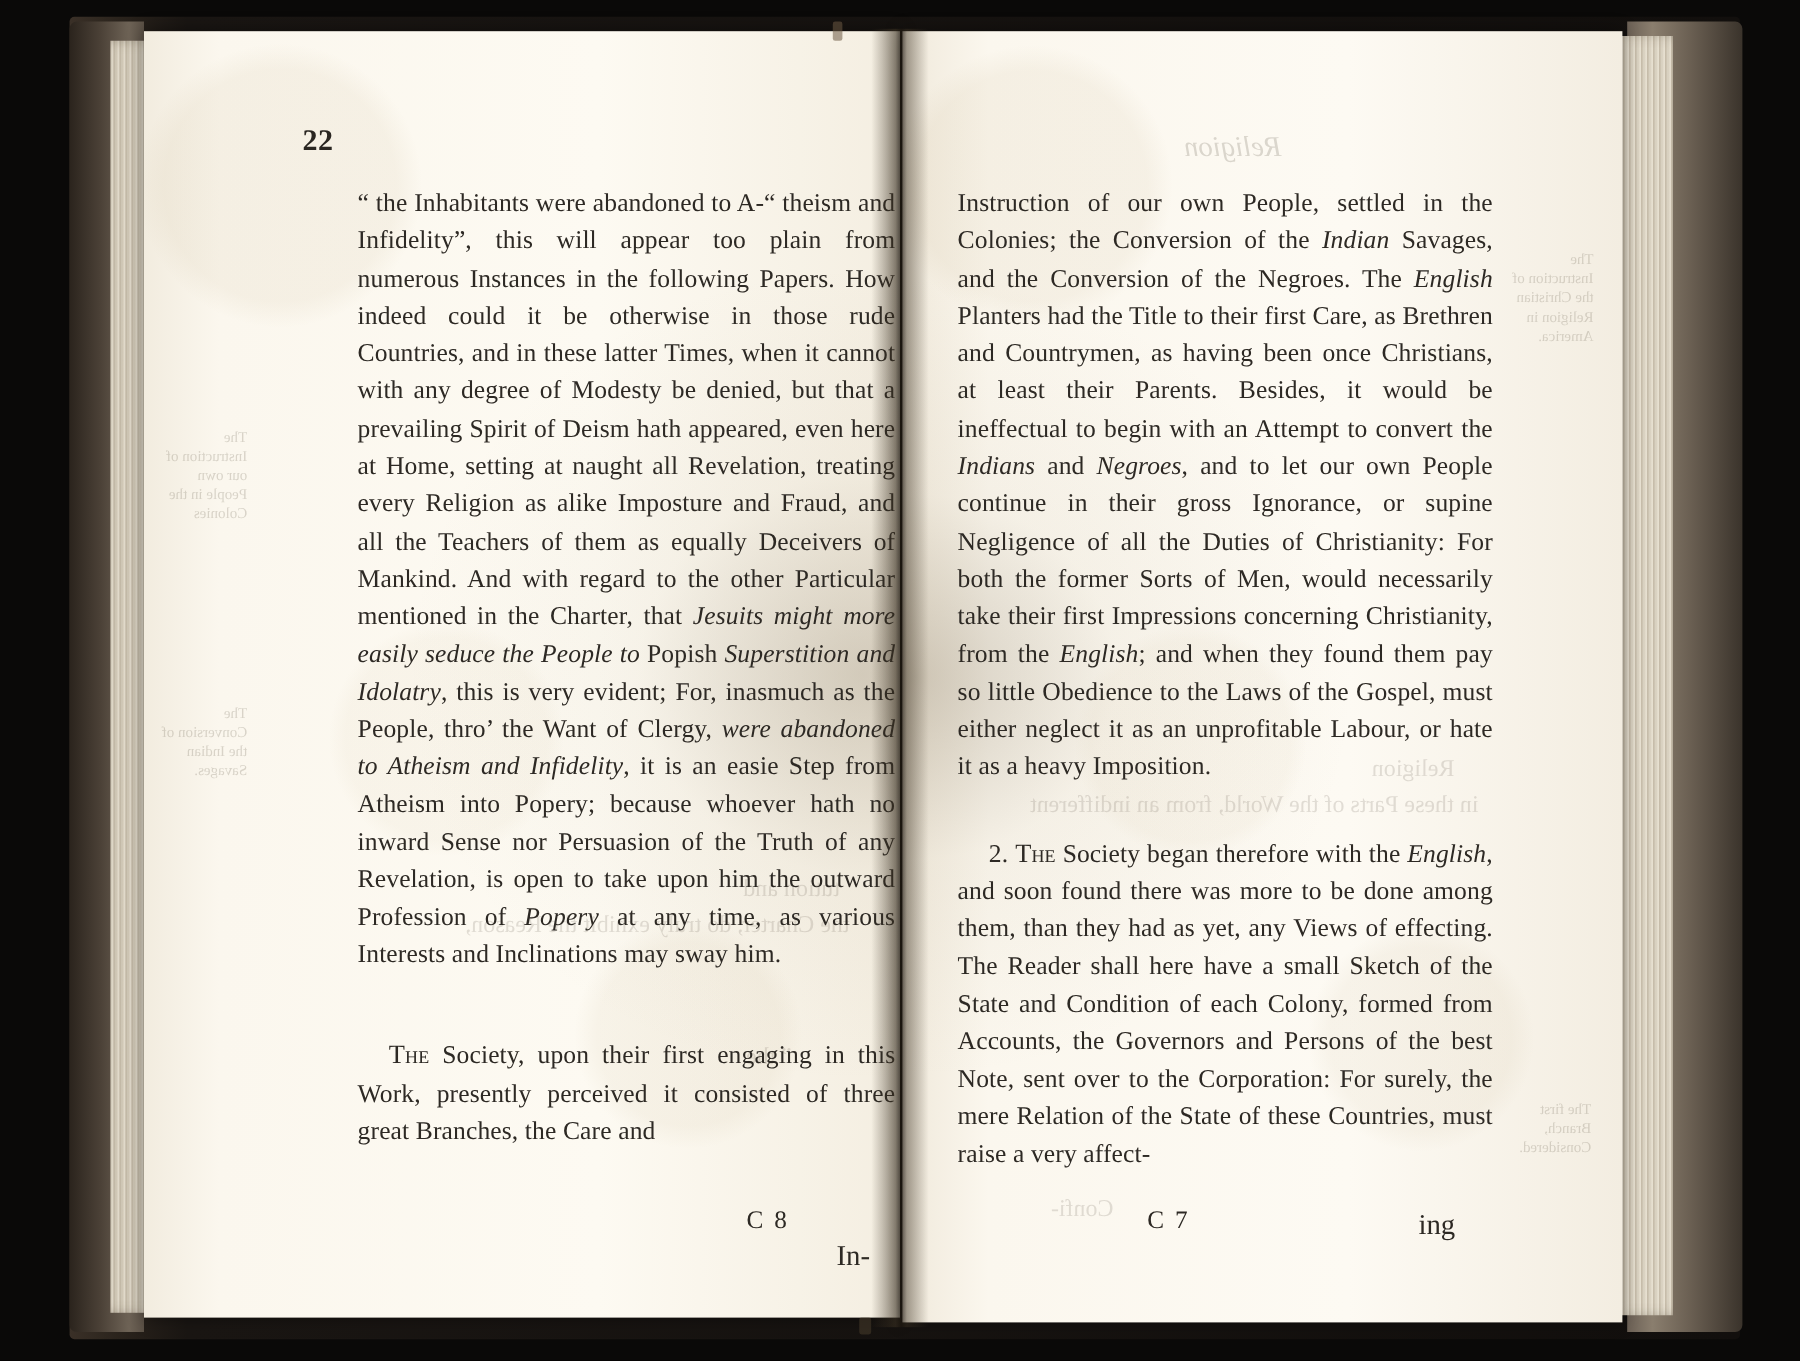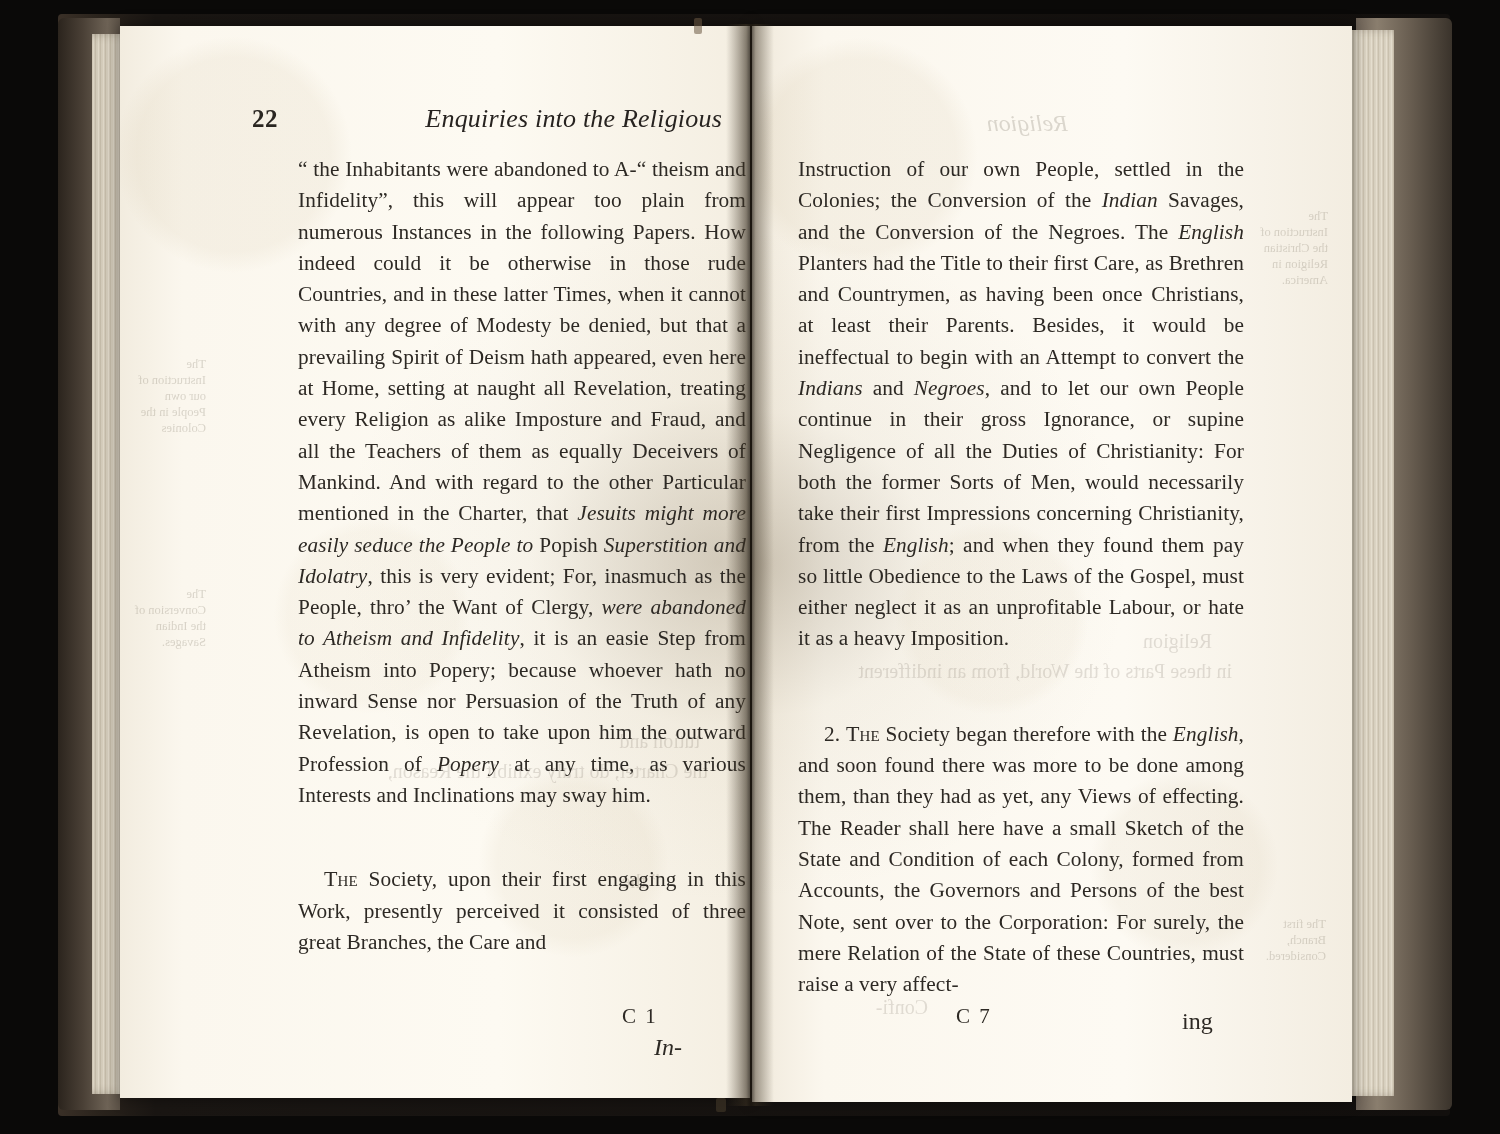--- a/index.html
+++ b/index.html
@@ -240,54 +240,53 @@
     <div class="mottle"></div>
 
     <div class="ghost-note" style="top:330px; left:12px;">The Instruction of our own People in the Colonies</div>
     <div class="ghost-note" style="top:560px; left:12px;">The Conversion of the Indian Savages.</div>
     <div class="ghost" style="top:700px; left:150px; width:430px;">tution and</div>
     <div class="ghost" style="top:730px; left:118px; width:470px;">the Charter, do truly exhibit the Reason,</div>
     <div class="ghost" style="top:840px; left:420px; width:120px;">” the</div>
 
     <div class="running-head rh-left">
       <span class="folio">22</span>
-      <span class="rh-title">Enquiries into the Religious</span>
     </div>
 
     <div class="body body-left">
       <p class="hang-quote">
         <span>“ the Inhabitants were abandoned to A-“ theism and Infidelity”, this will appear too plain from numerous Instances in the following Papers. How indeed could it be otherwise in those rude Countries, and in these latter Times, when it cannot with any degree of Modesty be denied, but that a prevailing Spirit of Deism hath appeared, even here at Home, setting at naught all Revelation, treating every Religion as alike Imposture and Fraud, and all the Teachers of them as equally Deceivers of Mankind. And with regard to the other Particular mentioned in the Charter, that </span><i>Jesuits might more easily seduce the People to</i><span> Popish </span><i>Superstition and Idolatry</i><span>, this is very evident; For, inasmuch as the People, thro’ the Want of Clergy, </span><i>were abandoned to Atheism and Infidelity</i><span>, it is an easie Step from Atheism into Popery; because whoever hath no inward Sense nor Persuasion of the Truth of any Revelation, is open to take upon him the outward Profession of </span><i>Popery</i><span> at any time, as various Interests and Inclinations may sway him.</span>
       </p>
 
       <p class="para-gap" style="text-indent:26px; margin-top:52px;">
         <span class="sc">The</span><span> Society, upon their first engaging in this Work, presently perceived it consisted of three great Branches, the Care and</span>
       </p>
     </div>
 
-    <div class="sig" style="top:978px; left:502px;">C 1</div>
-    <div class="catch" style="top:1008px; left:534px;font-style:italic;">In-</div>
+    <div class="sig" style="top:978px; left:502px;">C 8</div>
+    <div class="catch" style="top:1008px; left:577px;">In-</div>
   </div>
 
   <div class="page page-right">
     <div class="mottle"></div>
 
     <div class="ghost-head" style="top:84px; left:96px; width:220px;">Religion</div>
     <div class="ghost-note" style="top:182px; left:502px;">The Instruction of the Christian Religion in America.</div>
     <div class="ghost-note" style="top:890px; left:500px;">The first Branch, Considered.</div>
     <div class="ghost" style="top:600px; left:60px; width:400px;">Religion</div>
     <div class="ghost" style="top:630px; left:60px; width:420px;">in these Parts of the World, from an indifferent</div>
     <div class="ghost" style="top:966px; left:56px; width:120px;">Confi-</div>
 
 
     <div class="body body-right">
       <p>
         Instruction of our own People, settled in the Colonies; the Conversion of the <i>Indian</i> Savages, and the Conversion of the Negroes. The <i>English</i> Planters had the Title to their first Care, as Brethren and Countrymen, as having been once Christians, at least their Parents. Besides, it would be ineffectual to begin with an Attempt to convert the <i>Indians</i> and <i>Negroes</i>, and to let our own People continue in their gross Ignorance, or supine Negligence of all the Duties of Christianity: For both the former Sorts of Men, would necessarily take their first Impressions concerning Christianity, from the <i>English</i>; and when they found them pay so little Obedience to the Laws of the Gospel, must either neglect it as an unprofitable Labour, or hate it as a heavy Imposition.
       </p>
 
-      <p class="para-gap" style="text-indent:26px; margin-top:63px;">
+      <p class="para-gap" style="text-indent:26px; margin-top:40px;">
         <span>2.</span>
         <span class="sc">The</span><span> Society began therefore with the <i>English</i>, and soon found there was more to be done among them, than they had as yet, any Views of effecting. The Reader shall here have a small Sketch of the State and Condition of each Colony, formed from Accounts, the Governors and Persons of the best Note, sent over to the Corporation: For surely, the mere Relation of the State of these Countries, must raise a very affect-</span>
       </p>
     </div>
 
     <div class="sig" style="top:978px; left:204px;">C 7</div>
     <div class="catch" style="top:982px; left:430px;">ing</div>
   </div>
 
   <div class="gutter"></div>

